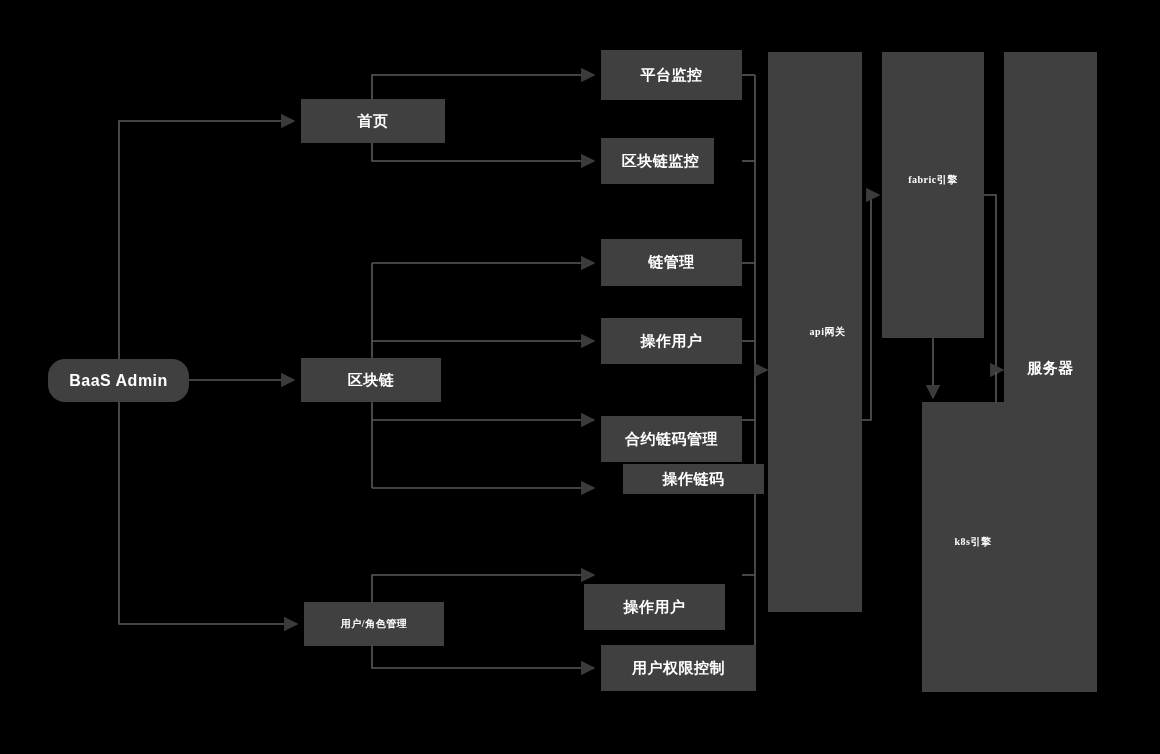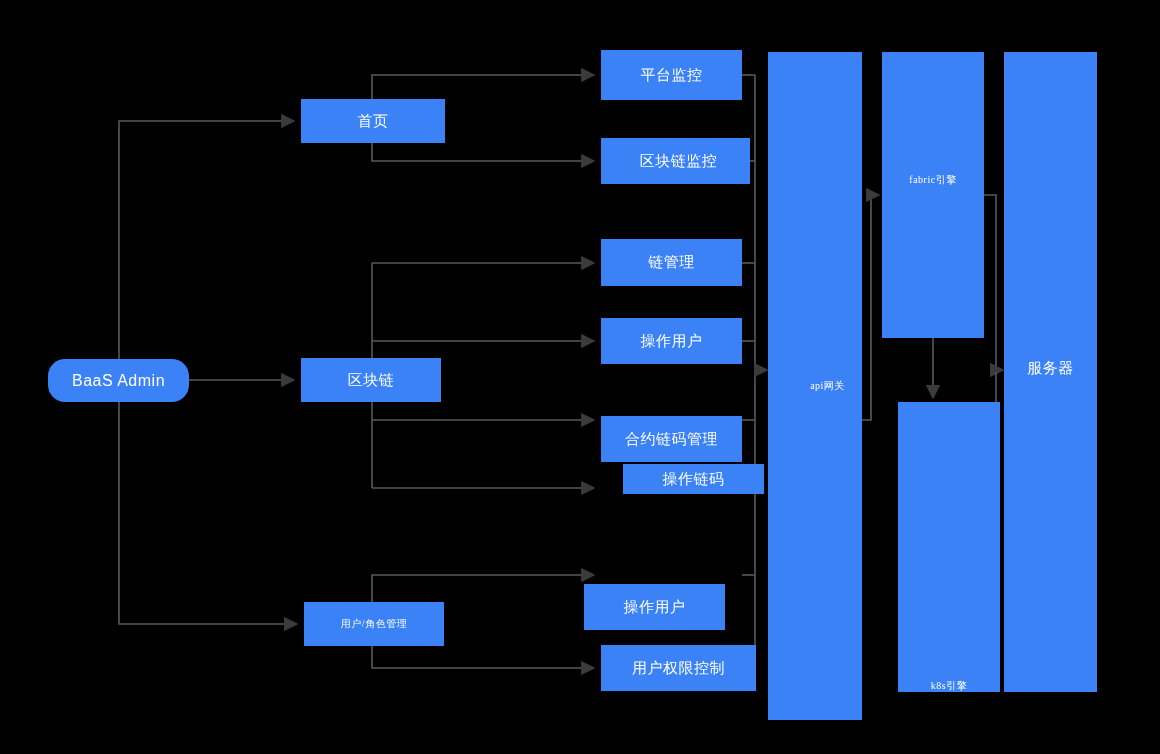--- a/index.html
+++ b/index.html
@@ -1,21 +1,21 @@
 <!DOCTYPE html>
 <html><head>
 <meta charset="utf-8">
 <style>
   html,body{margin:0;padding:0;background:#000;}
   #stage{position:relative;width:1160px;height:754px;background:#000;overflow:hidden;
          font-family:"Liberation Sans","DejaVu Sans",sans-serif;}
   #wires{position:absolute;left:0;top:0;width:1160px;height:754px;}
-  .node{position:absolute;background:#3b82f6;color:#fff;display:flex;align-items:center;
+  .node{position:absolute;background:#404040;color:#fff;display:flex;align-items:center;
         justify-content:center;text-align:center;box-sizing:border-box;line-height:1.25;
-        letter-spacing:.5px;}
+        letter-spacing:.5px;font-weight:bold;}
   .n-cjk{font-family:"Liberation Sans","DejaVu Sans",sans-serif;font-size:15px;}
   .n-lat{font-family:"Liberation Sans","DejaVu Sans",sans-serif;font-size:16px;border-radius:17px;}
   .n-serif{font-family:"Liberation Serif","DejaVu Serif",serif;font-size:10px;}
   .col-label{padding:0 14px;}
   .tall-top{align-items:flex-start;}
   .lbl{display:block;width:100%;}
 </style>
 </head>
 <body>
 
@@ -78,21 +78,21 @@
   <div class="node n-cjk" style="left:301px;top:358px;width:140px;height:44px;">
     <span class="lbl">区块链</span>
   </div>
   <div class="node n-serif" style="left:304px;top:602px;width:140px;height:44px;">
     <span class="lbl">用户/角色管理</span>
   </div>
 
   <div class="node n-cjk" style="left:601px;top:50px;width:141px;height:50px;">
     <span class="lbl">平台监控</span>
   </div>
-  <div class="node n-cjk" style="left:601px;top:138px;width:149px;height:46px;padding-left:6px;">
+  <div class="node n-cjk" style="left:601px;top:138px;width:113px;height:46px;padding-left:6px;">
     <span class="lbl">区块链监控</span>
   </div>
   <div class="node n-cjk" style="left:601px;top:239px;width:141px;height:47px;">
     <span class="lbl">链管理</span>
   </div>
   <div class="node n-cjk" style="left:601px;top:318px;width:141px;height:46px;">
     <span class="lbl">操作用户</span>
   </div>
   <div class="node n-cjk" style="left:601px;top:416px;width:141px;height:46px;">
     <span class="lbl">合约链码管理</span>
@@ -100,26 +100,26 @@
   <div class="node n-cjk" style="left:623px;top:464px;width:141px;height:30px;">
     <span class="lbl">操作链码</span>
   </div>
   <div class="node n-cjk" style="left:584px;top:552px;width:141px;height:46px;margin-top:32px;">
     <span class="lbl">操作用户</span>
   </div>
   <div class="node n-cjk" style="left:601px;top:645px;width:155px;height:46px;">
     <span class="lbl">用户权限控制</span>
   </div>
 
-  <div class="node n-serif col-label" style="left:768px;top:52px;width:94px;height:668px;padding-left:39px;">
+  <div class="node n-serif col-label" style="left:768px;top:52px;width:94px;height:560px;padding-left:39px;">
     <span class="lbl">api网关</span>
   </div>
   <div class="node n-serif col-label tall-top" style="left:882px;top:52px;width:102px;height:286px;">
     <span class="lbl" style="margin-top:122px;">fabric引擎</span>
   </div>
-  <div class="node n-serif col-label tall-top" style="left:898px;top:402px;width:102px;height:290px;align-items:flex-end;">
+  <div class="node n-serif col-label tall-top" style="left:922px;top:402px;width:102px;height:290px;">
     <span class="lbl" style="margin-top:134px;">k8s引擎</span>
   </div>
   <div class="node n-cjk col-label tall-top" style="left:1004px;top:52px;width:93px;height:640px;">
     <span class="lbl" style="margin-top:307px;">服务器</span>
   </div>
 
 </div>
 
 </body></html>

